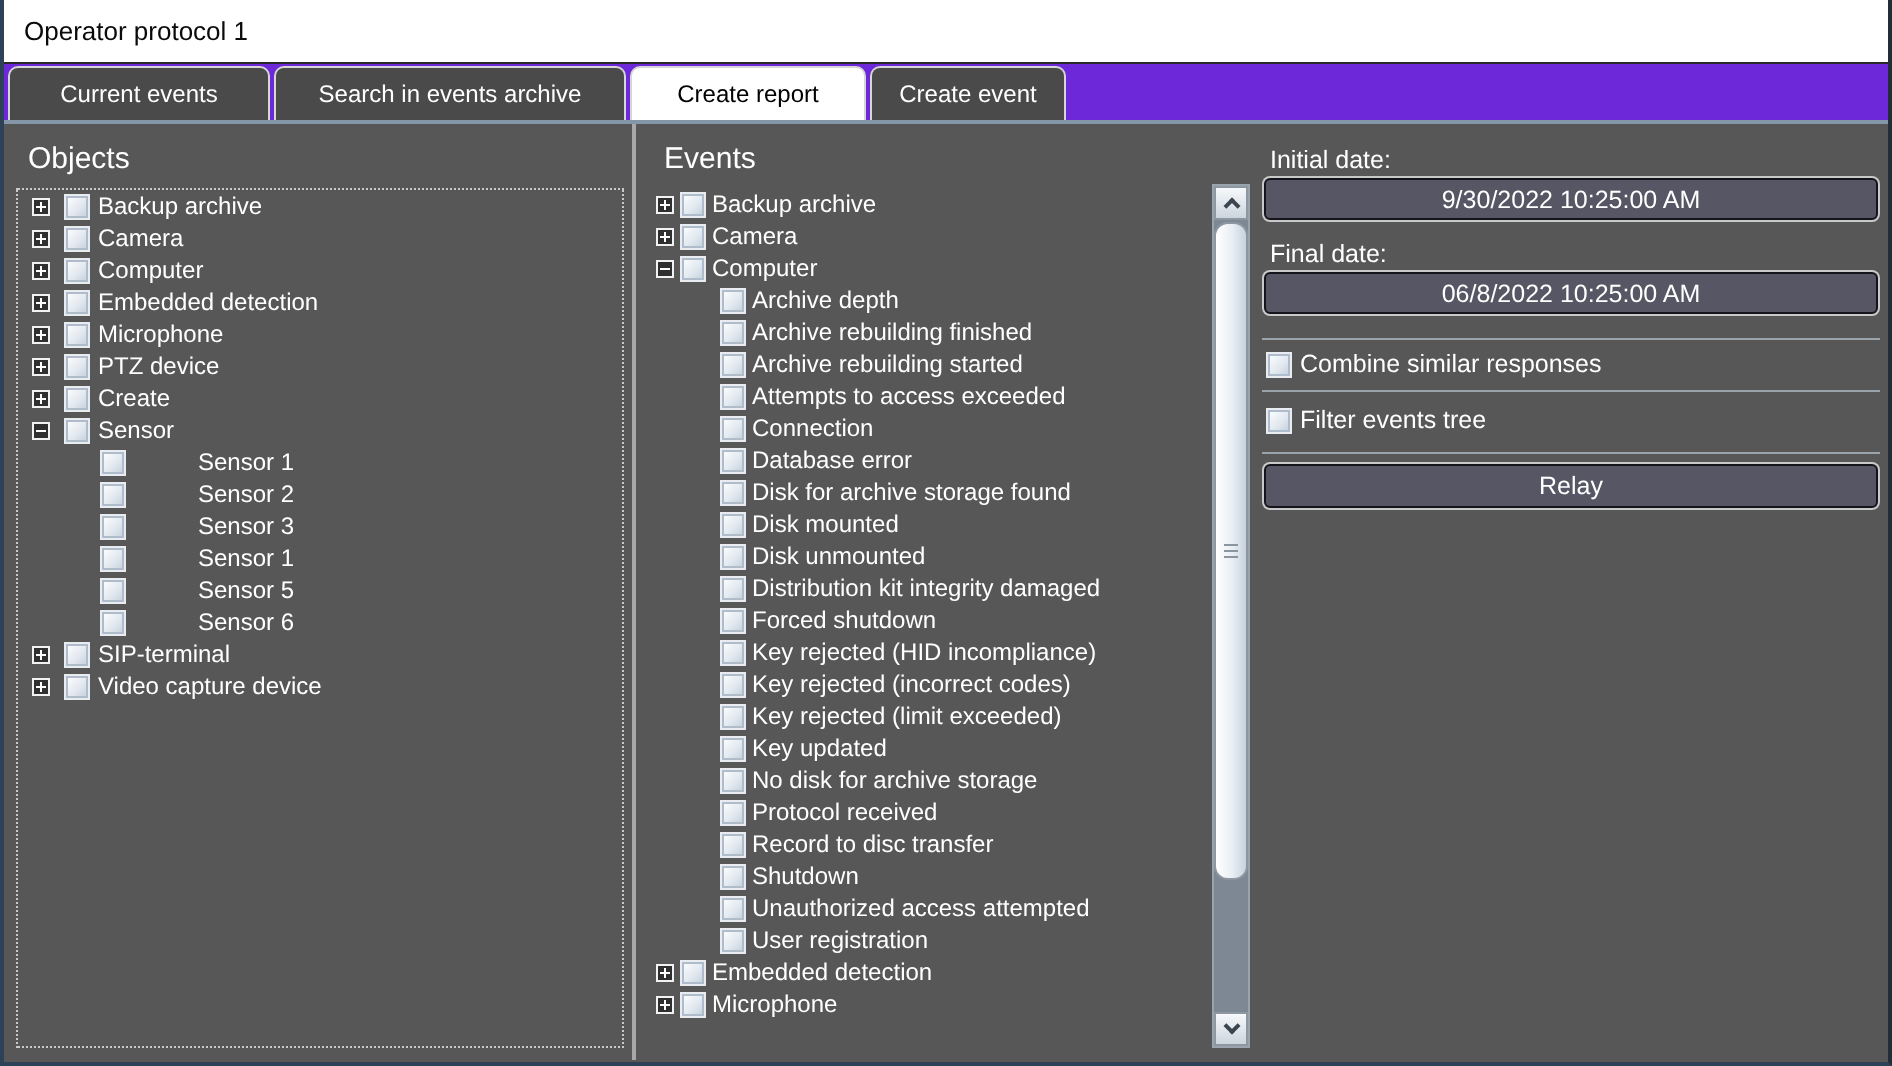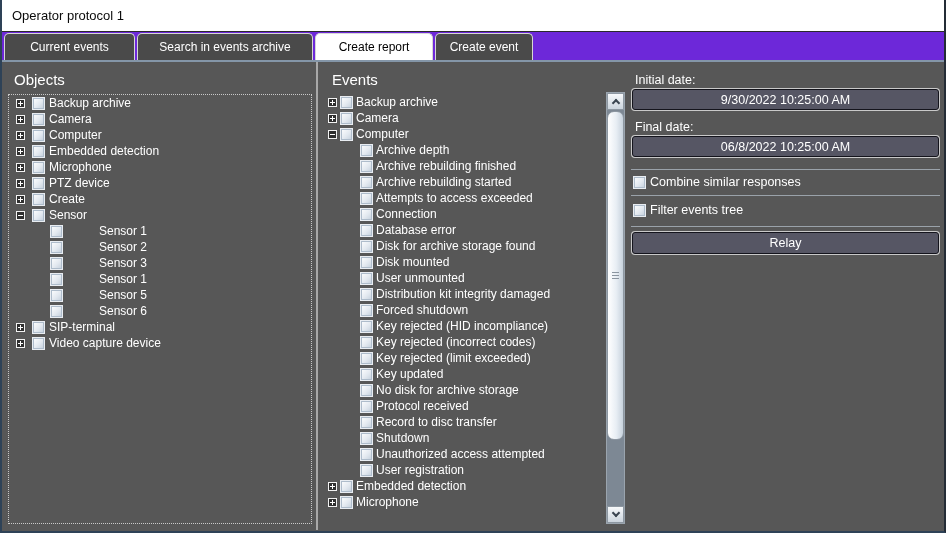--- a/index.html
+++ b/index.html
@@ -223,21 +223,21 @@
         <div class="tree-row child">
           <span class="cb"></span>
           <span>Disk for archive storage found</span>
         </div>
         <div class="tree-row child">
           <span class="cb"></span>
           <span>Disk mounted</span>
         </div>
         <div class="tree-row child">
           <span class="cb"></span>
-          <span>User unmounted</span>
+          <span>Disk unmounted</span>
         </div>
         <div class="tree-row child">
           <span class="cb"></span>
           <span>Distribution kit integrity damaged</span>
         </div>
         <div class="tree-row child">
           <span class="cb"></span>
           <span>Forced shutdown</span>
         </div>
         <div class="tree-row child">

